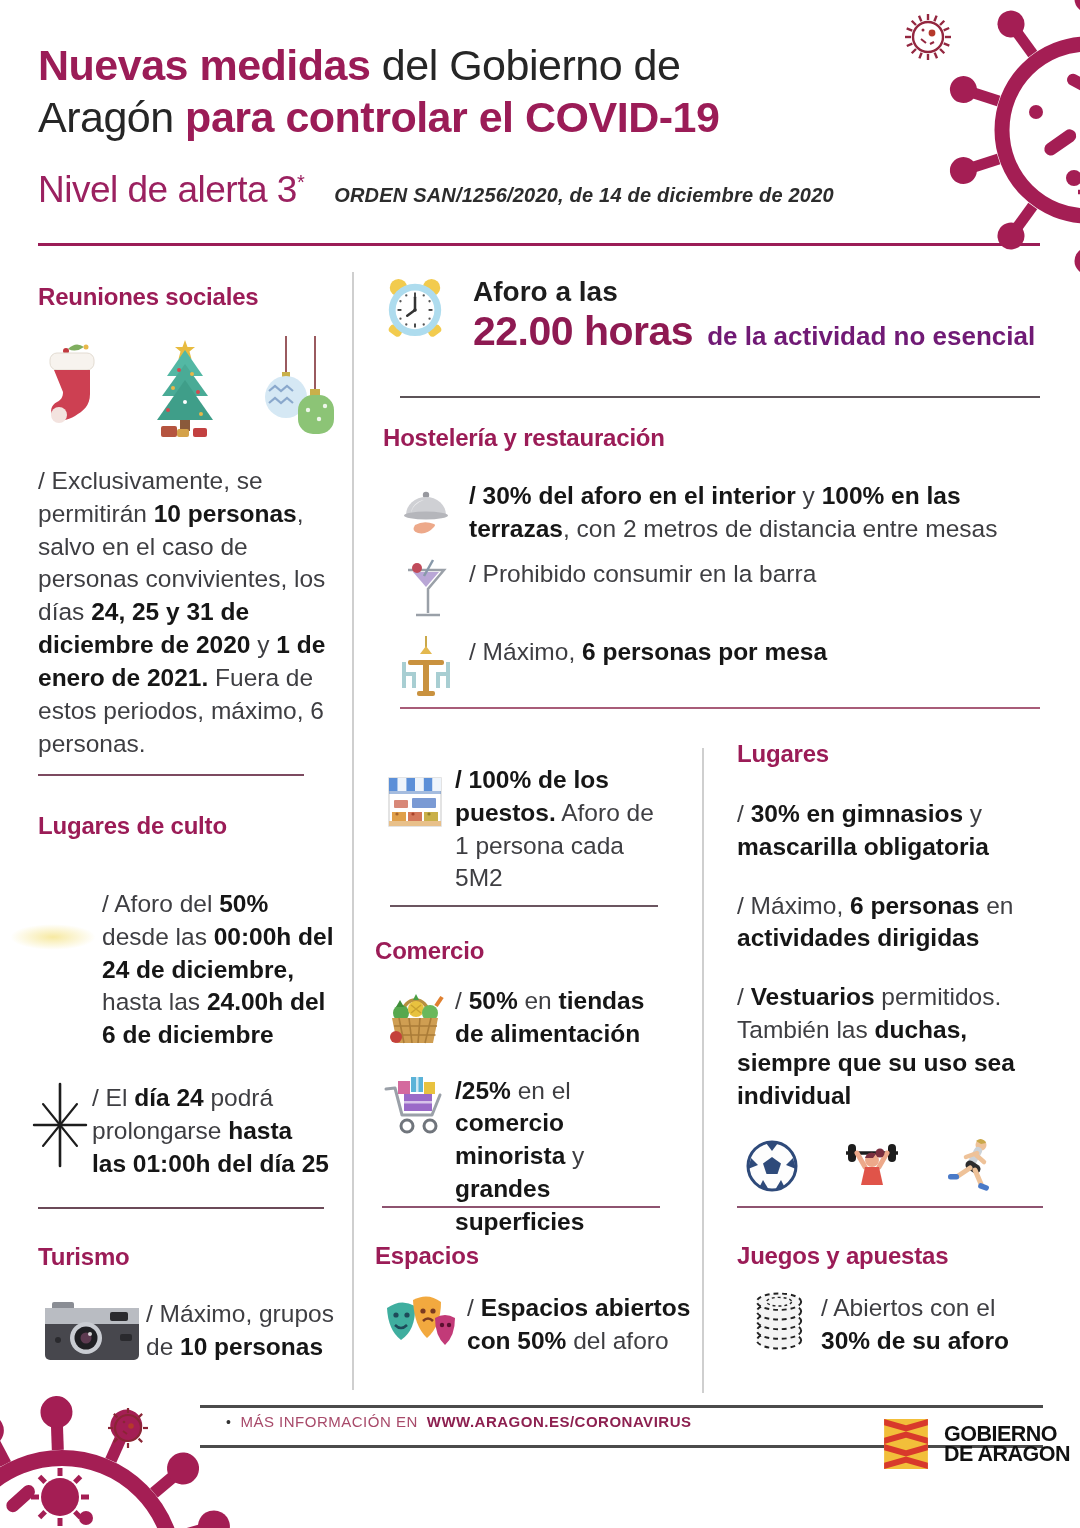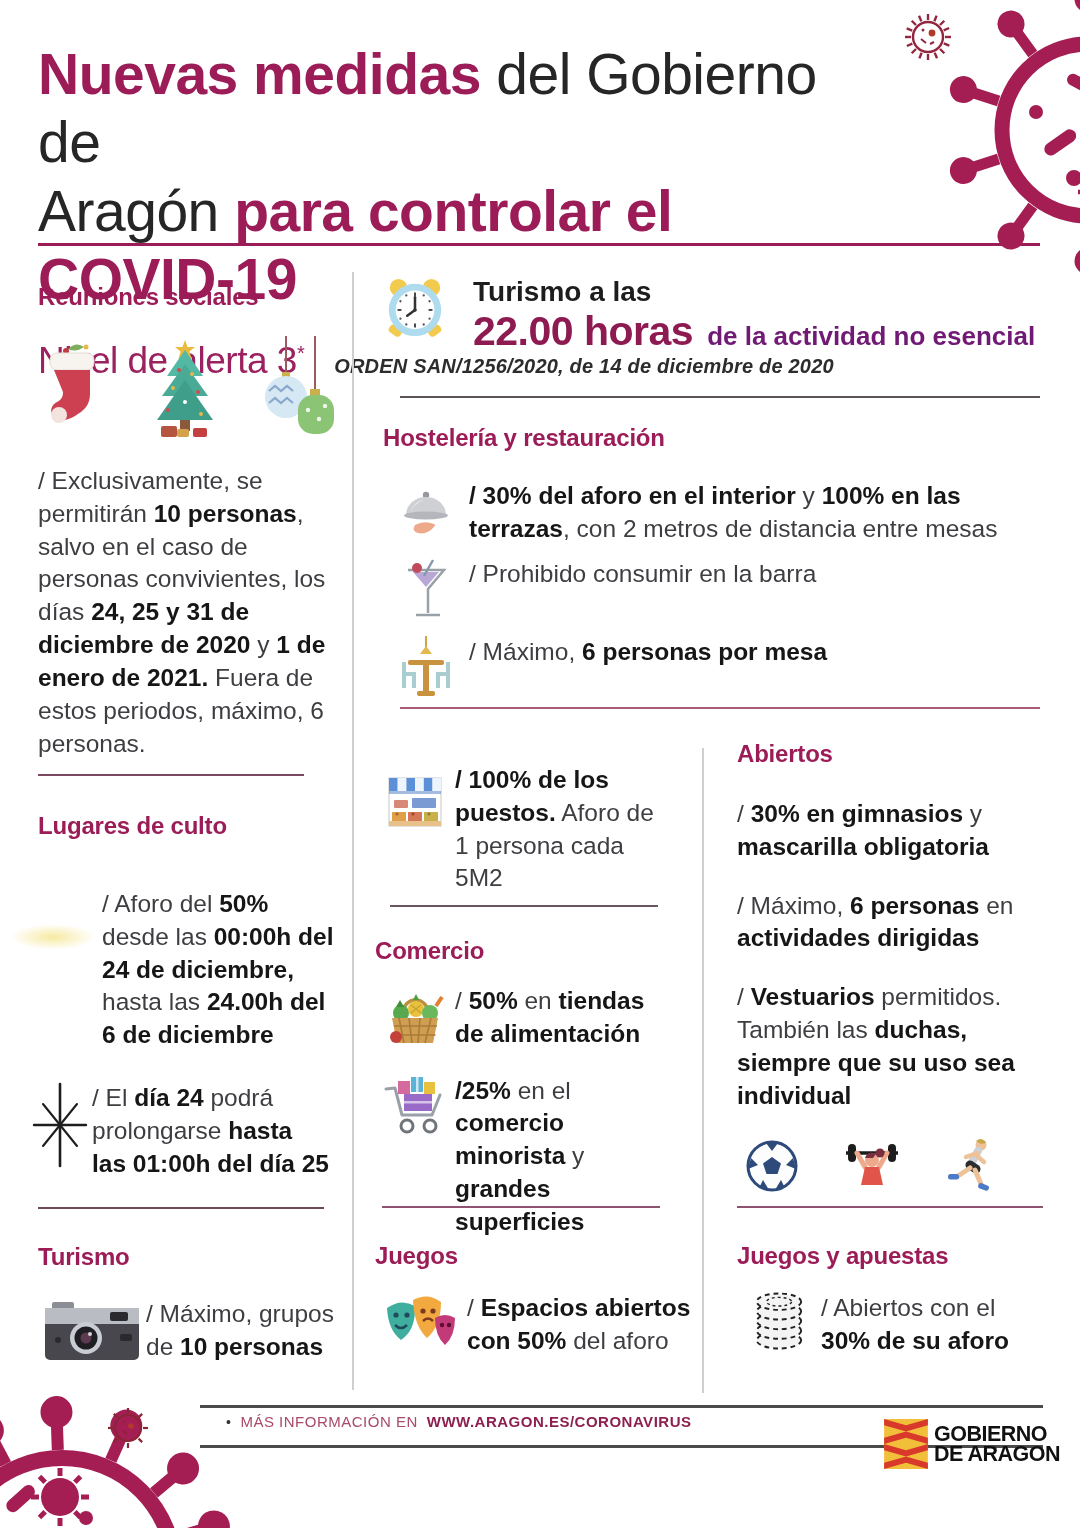--- a/index.html
+++ b/index.html
@@ -11,21 +11,21 @@
   .sec-title{font-size:24px;font-weight:800;color:#9B1C57;margin:0;letter-spacing:-.2px}
   .body-text{font-size:24.5px;line-height:1.34;color:#3E3E42;margin:0;font-weight:400}
   .bseg{font-weight:700;color:#161616}
   .aseg{color:#9B1C57}
   .item{display:flex;align-items:flex-start}
   .item.center{align-items:flex-start}
   .item-icon{flex:none;display:flex;justify-content:center}
   .hline{position:absolute;height:2px;background:#8E5370}
   .vline{position:absolute;width:2px;background:#cfcfcf}
   
-  .title{font-size:57px;line-height:1.2;color:#262626;font-weight:500;letter-spacing:-.5px}
+  .title{font-size:43px;line-height:1.2;color:#262626;font-weight:500;letter-spacing:-.5px}
   .title .bseg{font-weight:800;color:#161616}
   .title .aseg{color:#9B1C57}
   .alert-row{display:flex;align-items:baseline;gap:30px;margin-top:26px}
   .alert{font-size:37px;color:#9B2160;font-weight:500;letter-spacing:-.5px}
   .alert sup{font-size:20px}
   .order{font-style:italic;font-size:20px;font-weight:700;color:#2c2c2c;letter-spacing:.2px}
   .hrule-main{position:absolute;left:38px;top:243px;width:1002px;height:3px;background:#9B1C57}
   
   .banner{position:absolute;left:383px;top:276px;display:flex;gap:26px;align-items:flex-start}
   .banner-l1{font-size:28px;font-weight:700;color:#1d1d1d}
@@ -34,21 +34,21 @@
   .xmas-row{display:flex;justify-content:space-between;align-items:flex-end;margin-top:24px;height:106px}
   .glow{width:86px;height:26px;border-radius:50%;
         background:radial-gradient(ellipse at center,rgba(244,226,130,.75),rgba(244,226,130,0) 70%)}
   .sports-row{display:flex;gap:44px;margin-top:24px;align-items:center;justify-content:flex-start;padding-left:8px}
   
   .fline{position:absolute;left:200px;width:843px;height:3px;background:#4b4b4b}
   .finfo{position:absolute;left:226px;top:1413px;font-size:15px;letter-spacing:.5px;display:flex;gap:9px;align-items:center}
   .fbullet{color:#333;font-size:14px}
   .fprefix{color:#A84A6A;font-weight:400}
   .furl{color:#8D2050;font-weight:800}
-  .logo{position:absolute;left:884px;top:1419px;display:flex;align-items:center;gap:6px}
+  .logo{position:absolute;left:884px;top:1419px;display:flex;align-items:center;gap:16px}
   .logo-text{font-size:21.5px;font-weight:800;line-height:.95;color:#111;letter-spacing:-.5px}
 </style>
 </head>
 <body>
 
 <div class="page">
 
   <div class="abs" style="left:38px;top:40px;width:830px">
     <div class="title">
       <div><span class="bseg aseg">Nuevas medidas</span><span> del Gobierno de</span></div>
@@ -180,21 +180,21 @@
         <circle cx="18" cy="26" r="1.2"></circle>
           <circle cx="48" cy="26" r="1.2"></circle>
           <circle cx="18" cy="44" r="1.2"></circle>
           <circle cx="48" cy="44" r="1.2"></circle>
       </g>
       <line x1="33" y1="35" x2="33" y2="22" stroke="#333" stroke-width="2.6" stroke-linecap="round"></line>
       <line x1="33" y1="35" x2="25" y2="41" stroke="#333" stroke-width="2.6" stroke-linecap="round"></line>
       <circle cx="33" cy="35" r="1.8" fill="#333"></circle>
     </svg>
     <div>
-      <div class="banner-l1">Turismo a las</div>
+      <div class="banner-l1">Aforo a las</div>
       <div class="banner-l2">
         <span class="banner-time">22.00 horas</span><span class="banner-suffix">de la actividad no esencial</span>
       </div>
     </div>
   </div>
   <div class="hline" style="left:400px;top:396px;width:640px;background:#5C5358"></div>
 
   <section class="sec" style="left:38px;top:283px;width:298px">
     <h2 class="sec-title">Reuniones sociales</h2>
     <div class="xmas-row">
@@ -397,21 +397,21 @@
           <circle cx="46" cy="51" r="6" fill="none" stroke="#70757C" stroke-width="3"></circle>
         </svg>
       </div>
       <p class="body-text" style="width:235px"><span class="bseg">/</span><span class="bseg">25%</span><span> en el </span><span class="bseg">comercio minorista</span><span> y </span><span class="bseg">grandes superficies</span></p>
     </div>
   </section>
 
   <div class="hline" style="left:382px;top:1206px;width:278px;background:#8E5370"></div>
 
   <section class="sec" style="left:375px;top:1242px;width:320px">
-    <h2 class="sec-title">Juegos</h2>
+    <h2 class="sec-title">Espacios</h2>
     <div class="item center" style="margin-top:22px">
       <div class="item-icon" style="width:92px">
         <svg width="76" height="62" viewBox="0 0 76 62">
           <path d="M4 16 Q18 6 32 14 Q33 38 18 48 Q5 38 4 16 Z" fill="#3FAE9F"></path>
           <circle cx="13" cy="23" r="2.6" fill="#1E4A5A"></circle>
             <circle cx="24" cy="23" r="2.6" fill="#1E4A5A"></circle>
           <path d="M12 33 q6 6 12 0" stroke="#1E4A5A" stroke-width="2.5" fill="none"></path>
           <path d="M30 8 Q45 0 58 10 Q58 34 44 46 Q31 34 30 8 Z" fill="#F2A93F"></path>
           <circle cx="40" cy="19" r="2.6" fill="#7A3A20"></circle>
             <circle cx="50" cy="19" r="2.6" fill="#7A3A20"></circle>
@@ -419,21 +419,21 @@
           <path d="M52 26 Q62 20 72 26 Q72 44 62 53 Q52 44 52 26 Z" fill="#C23A78"></path>
           <circle cx="59" cy="33" r="2.2" fill="#5A1030"></circle>
             <circle cx="66" cy="33" r="2.2" fill="#5A1030"></circle>
         </svg>
       </div>
       <p class="body-text" style="width:225px"><span>/ </span><span class="bseg">Espacios abiertos con 50%</span><span> del aforo</span></p>
     </div>
   </section>
 
   <section class="sec" style="left:737px;top:740px;width:312px">
-    <h2 class="sec-title">Abiertos</h2>
+    <h2 class="sec-title">Lugares</h2>
     <p class="body-text" style="margin-top:30px;width:310px"><span>/ </span><span class="bseg">30% en gimnasios</span><span> y </span><span class="bseg">mascarilla obligatoria</span></p>
     <p class="body-text" style="margin-top:26px;width:310px"><span>/ Máximo, </span><span class="bseg">6 personas</span><span> en </span><span class="bseg">actividades dirigidas</span></p>
     <p class="body-text" style="margin-top:26px;width:312px"><span>/ </span><span class="bseg">Vestuarios</span><span> permitidos. También las </span><span class="bseg">duchas, siempre que su uso sea individual</span></p>
     <div class="sports-row">
       <svg width="54" height="54" viewBox="0 0 54 54">
         <circle cx="27" cy="27" r="24" fill="#FDFDFD" stroke="#2E4A7A" stroke-width="3"></circle>
         <polygon points="27,18 36,24.5 32.5,35 21.5,35 18,24.5" fill="#2E4A7A"></polygon>
         <polygon points="21,4 33,4 27,12" fill="#2E4A7A"></polygon>
         <polygon points="48,19 51,30 41,26" fill="#2E4A7A"></polygon>
         <polygon points="6,19 3,30 13,26" fill="#2E4A7A"></polygon>

